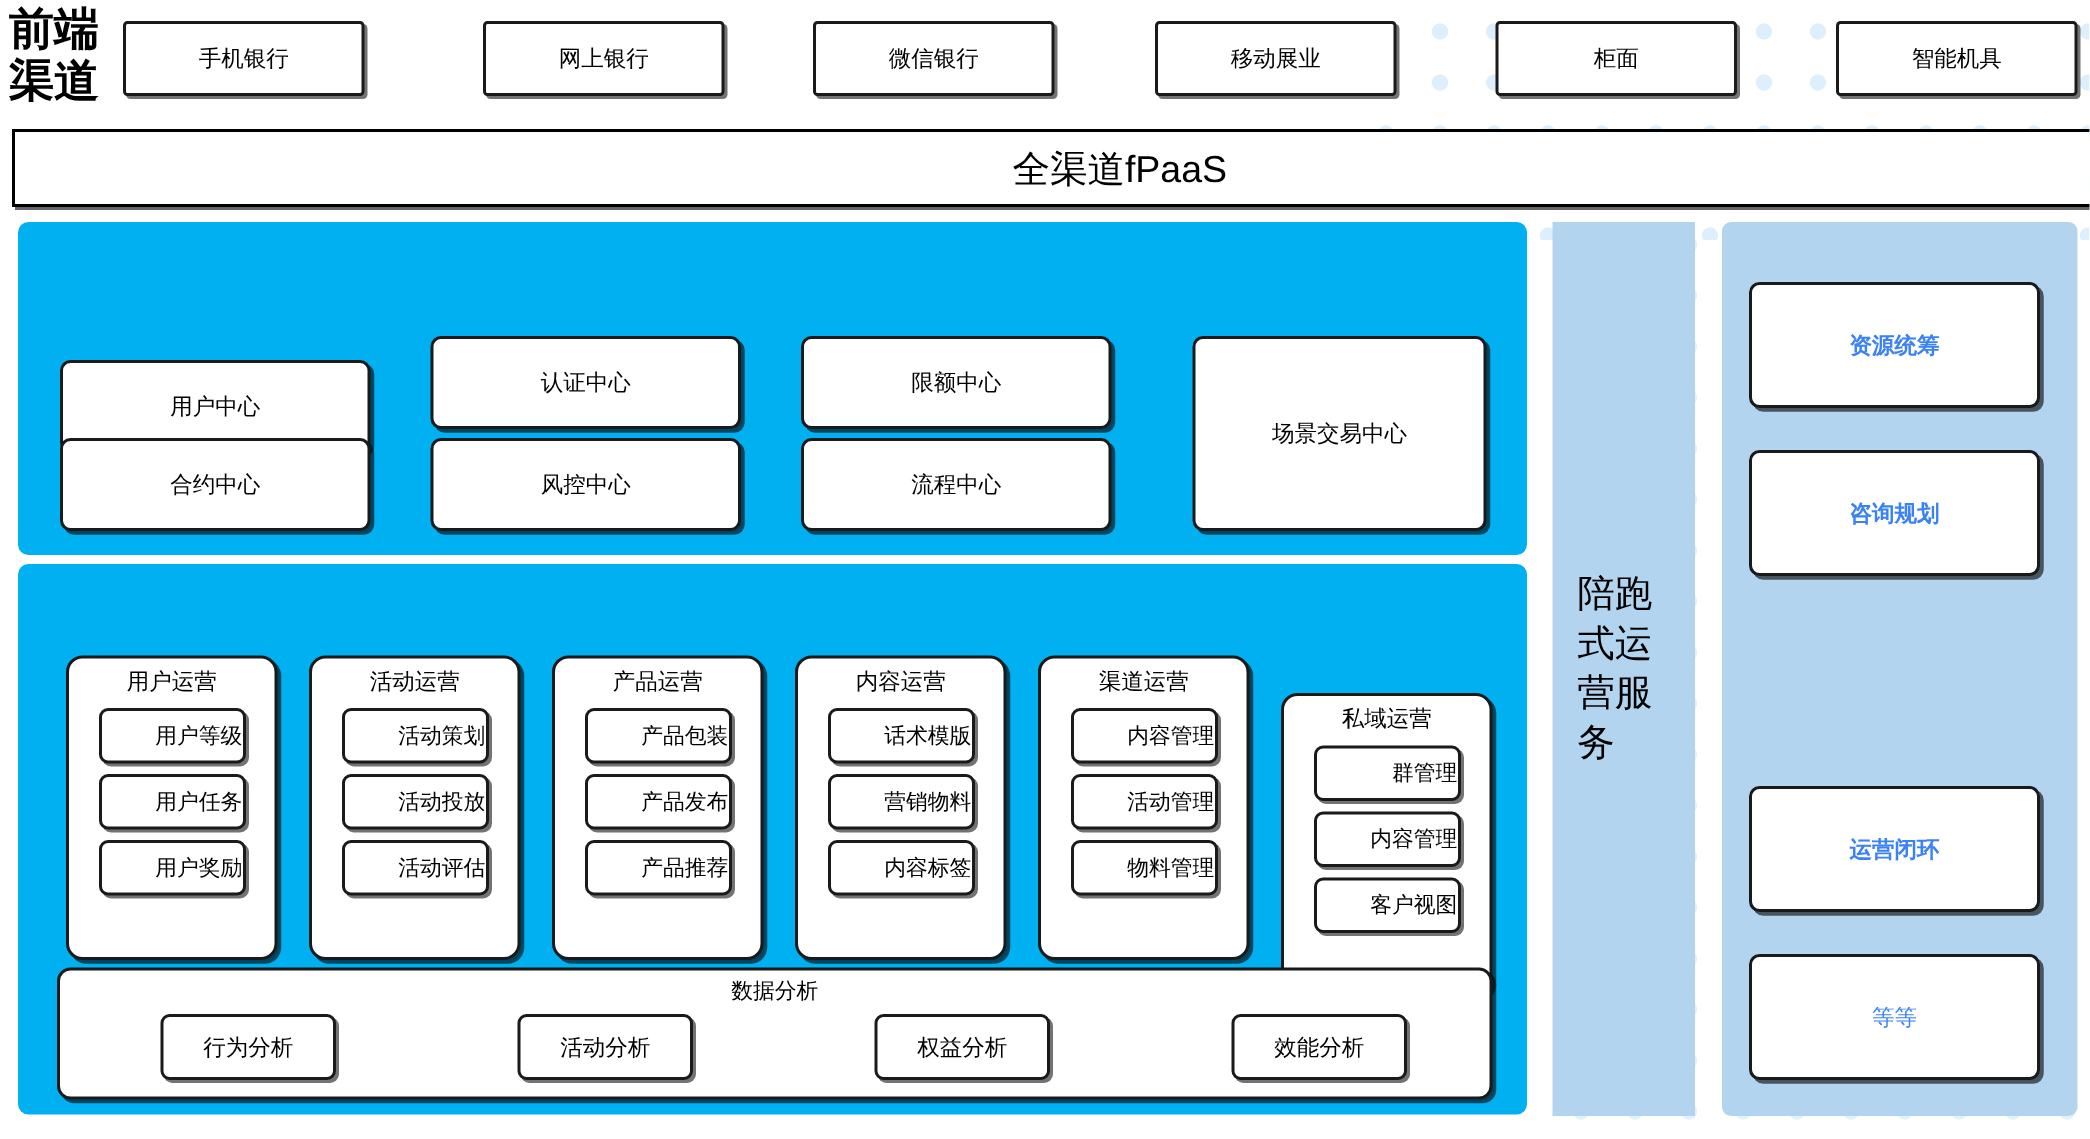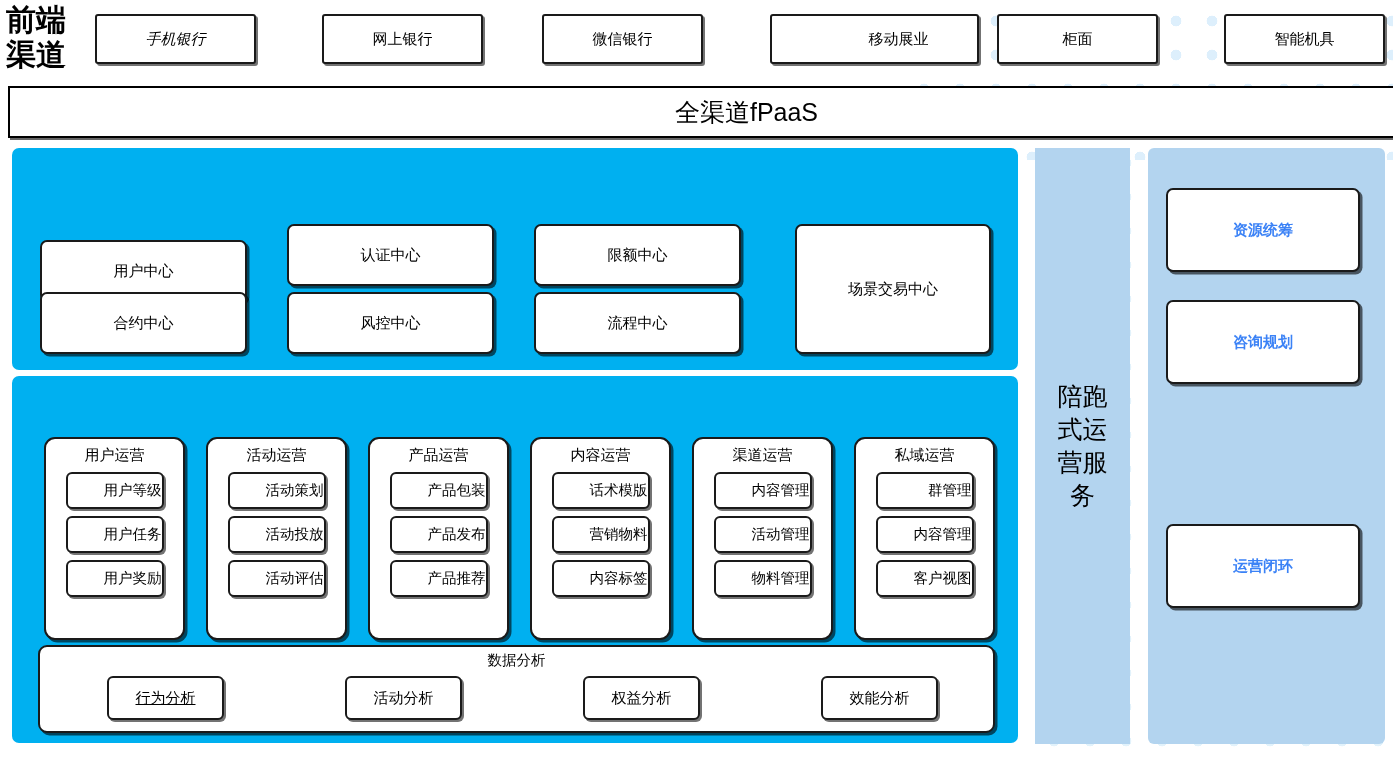--- a/index.html
+++ b/index.html
@@ -214,21 +214,21 @@
     background: #b3d4ef;
     z-index: 2;
     display: flex;
     align-items: center;
     justify-content: center;
   }
   #service-col-label {
     font-size: 25px;
     line-height: 33px;
     color: #000;
-    text-align: center;
+    text-align: left;
     width: 62px;
     word-break: break-all;
   }
 
   #capability-col {
     position: absolute;
     left: 1148px;
     top: 148px;
     width: 237px;
     height: 596px;
@@ -258,30 +258,30 @@
 
 <div id="dots-bg"></div>
 <div id="dots-bg-2"></div>
 
 <div id="front-channel-label">
   <div>前端</div>
   <div>渠道</div>
 </div>
 
 <div id="channel-row">
-    <div class="chan-box" style="left: 95px; width: 157px; font-style: italic;">
+    <div class="chan-box" style="left: 82px; width: 157px;">
       <span>手机银行</span>
     </div>
     <div class="chan-box" style="left: 322px; width: 157px;">
       <span>网上银行</span>
     </div>
     <div class="chan-box" style="left: 542px; width: 157px;">
       <span>微信银行</span>
     </div>
-    <div class="chan-box" style="left: 770px; width: 157px; padding-left: 48px;">
+    <div class="chan-box" style="left: 770px; width: 157px;">
       <span>移动展业</span>
     </div>
     <div class="chan-box" style="left: 997px; width: 157px;">
       <span>柜面</span>
     </div>
     <div class="chan-box" style="left: 1224px; width: 157px;">
       <span>智能机具</span>
     </div>
   </div>
 
@@ -371,38 +371,38 @@
       <div class="ops-item">
         <span>内容管理</span>
       </div>
       <div class="ops-item">
         <span>活动管理</span>
       </div>
       <div class="ops-item">
         <span>物料管理</span>
       </div>
     </div>
-    <div class="ops-col" style="left: 854px;">
+    <div class="ops-col" style="left: 854px; margin-top: 25px;">
       <div class="ops-col-title">私域运营</div>
       <div class="ops-item">
         <span>群管理</span>
       </div>
       <div class="ops-item">
         <span>内容管理</span>
       </div>
       <div class="ops-item">
         <span>客户视图</span>
       </div>
     </div>
   </div>
 
 <div id="data-analysis">
   <div id="data-analysis-title">数据分析</div>
   <div id="data-analysis-boxes">
-      <div class="da-box" style="left: 67px; text-decoration: underline;">
+      <div class="da-box" style="left: 67px;">
         <span>行为分析</span>
       </div>
       <div class="da-box" style="left: 305px;">
         <span>活动分析</span>
       </div>
       <div class="da-box" style="left: 543px;">
         <span>权益分析</span>
       </div>
       <div class="da-box" style="left: 781px;">
         <span>效能分析</span>
@@ -417,13 +417,16 @@
 <div id="capability-col">
     <div class="cap-box bold" style="top: 40px;">
       <span>资源统筹</span>
     </div>
     <div class="cap-box bold" style="top: 152px;">
       <span>咨询规划</span>
     </div>
     <div class="cap-box bold" style="top: 376px;">
       <span>运营闭环</span>
     </div>
+    <div class="cap-box" style="top: 488px;">
+      <span>等等</span>
+    </div>
   </div>
 
 </body></html>

